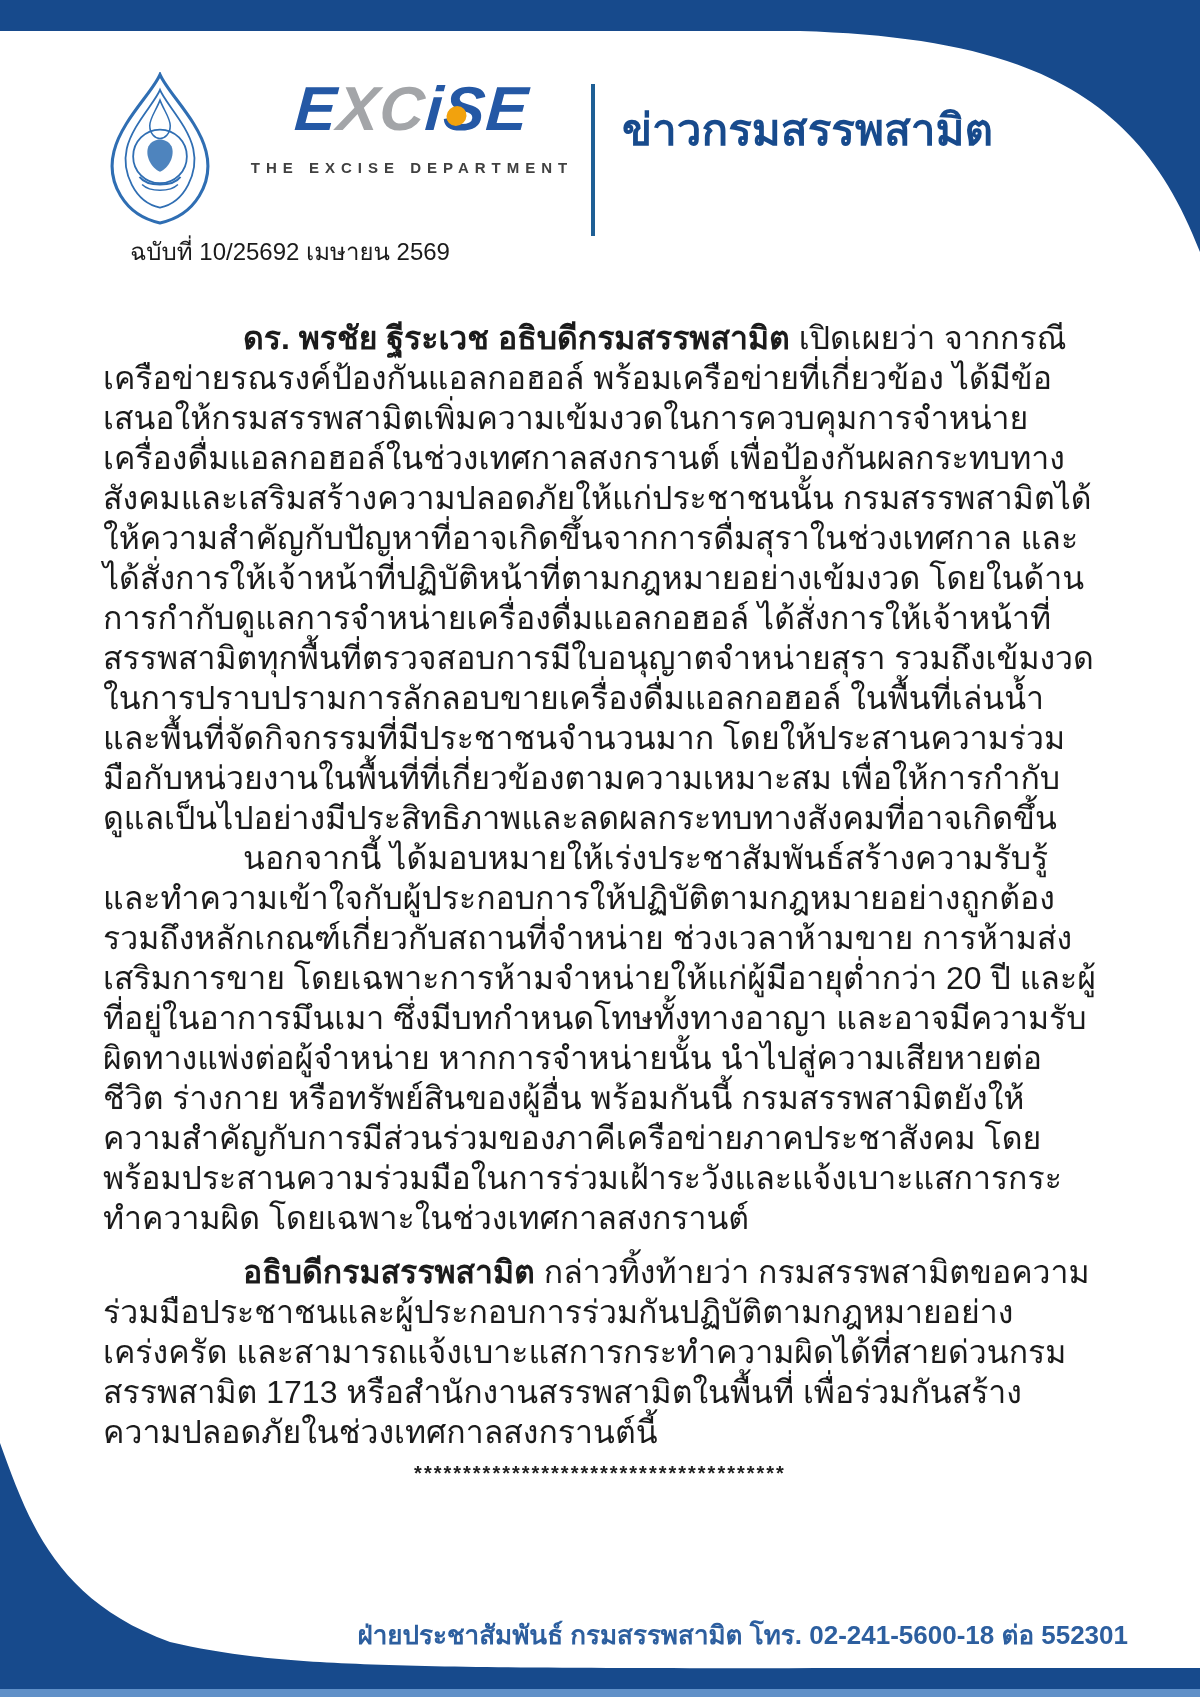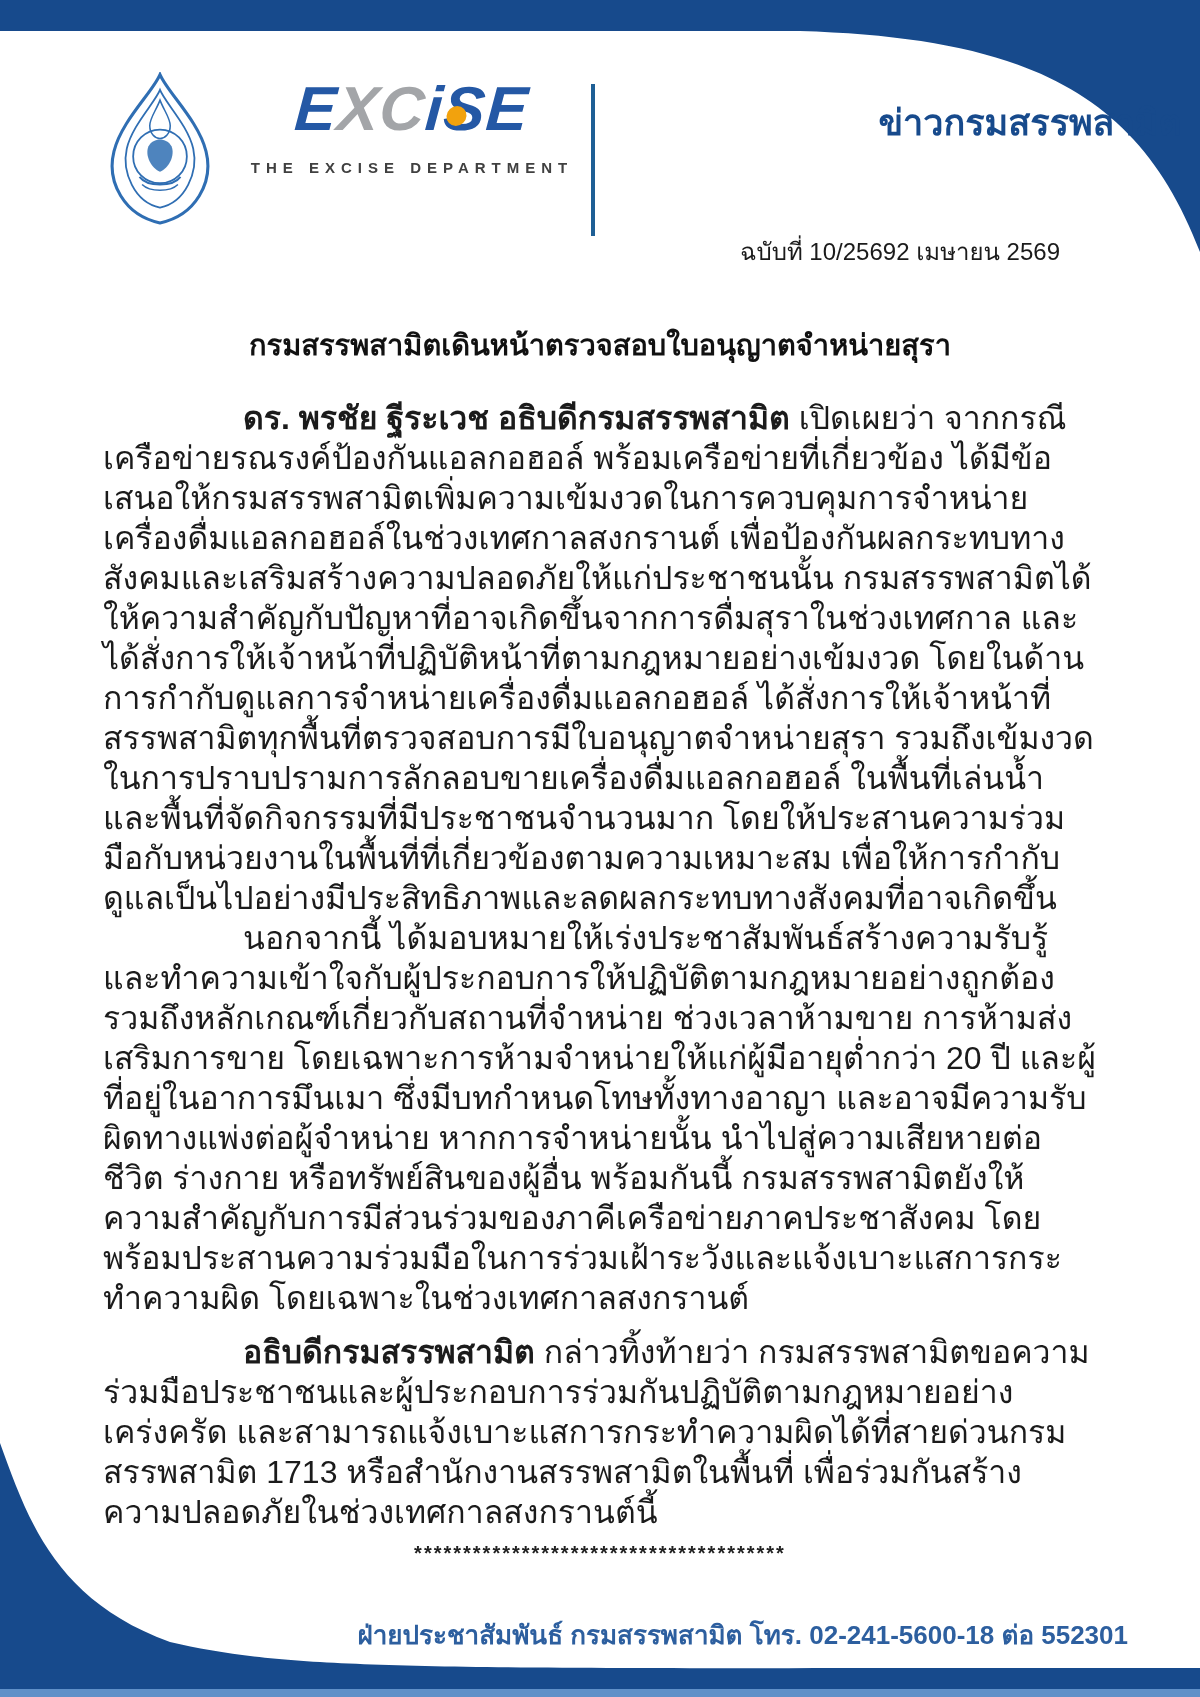--- a/index.html
+++ b/index.html
@@ -29,27 +29,27 @@
   .excise-word .lg{color:#a3a5a8;}
   .excise-word .dot{
     position:absolute;left:152px;top:28px;width:20px;height:20px;
     border-radius:50%;background:#f2a20d;display:inline-block;
   }
   .logo-thai{margin-top:4px;font-size:27px;font-weight:bold;color:#2458a5;}
   .logo-eng{margin-top:19px;font-size:15px;letter-spacing:6px;color:#404040;font-weight:bold;}
   .divider{position:absolute;left:591px;top:84px;width:4px;height:152px;background:#1e5f95;}
   .news-title{
     position:absolute;left:622px;top:94px;width:560px;
-    text-align:right;font-size:36px;font-weight:bold;color:#174a8c;
+    text-align:left;font-size:44px;font-weight:bold;color:#174a8c;
   }
 
   
   .meta-row{
     position:absolute;top:232px;left:0;width:1200px;
-    display:flex;justify-content:flex-end;
+    display:flex;justify-content:flex-start;
     padding:0 140px 0 130px;box-sizing:border-box;
     font-size:24px;color:#1b1b1b;
   }
 
   
   .main{position:absolute;top:288px;left:0;width:1200px;padding:0 103px;box-sizing:border-box;}
   .doc-title{
     text-align:center;font-size:29px;font-weight:bold;color:#111;
     line-height:54px;margin:30px 0 0 0;
   }
@@ -109,21 +109,20 @@
   </div>
 
   <div class="meta-row">
     <span>ฉบับที่ 10/2569</span>
     <span>2 เมษายน 2569</span>
   </div>
 
   <div class="main">
 
     <div class="doc-title">
-      <div>กรมสรรพสามิตเดินหน้าตรวจสอบใบอนุญาตจำหน่ายสุรา</div>
     </div>
 
     <div class="body-text">
       <p class="first"><span class="lead-bold">ดร. พรชัย ฐีระเวช อธิบดีกรมสรรพสามิต</span><span> เปิดเผยว่า จากกรณีเครือข่ายรณรงค์ป้องกันแอลกอฮอล์ พร้อมเครือข่ายที่เกี่ยวข้อง ได้มีข้อเสนอให้กรมสรรพสามิตเพิ่มความเข้มงวดในการควบคุมการจำหน่ายเครื่องดื่มแอลกอฮอล์ในช่วงเทศกาลสงกรานต์ เพื่อป้องกันผลกระทบทางสังคมและเสริมสร้างความปลอดภัยให้แก่ประชาชนนั้น กรมสรรพสามิตได้ให้ความสำคัญกับปัญหาที่อาจเกิดขึ้นจากการดื่มสุราในช่วงเทศกาล และได้สั่งการให้เจ้าหน้าที่ปฏิบัติหน้าที่ตามกฎหมายอย่างเข้มงวด โดยในด้านการกำกับดูแลการจำหน่ายเครื่องดื่มแอลกอฮอล์ ได้สั่งการให้เจ้าหน้าที่สรรพสามิตทุกพื้นที่ตรวจสอบการมีใบอนุญาตจำหน่ายสุรา รวมถึงเข้มงวดในการปราบปรามการลักลอบขายเครื่องดื่มแอลกอฮอล์ ในพื้นที่เล่นน้ำและพื้นที่จัดกิจกรรมที่มีประชาชนจำนวนมาก โดยให้ประสานความร่วมมือกับหน่วยงานในพื้นที่ที่เกี่ยวข้องตามความเหมาะสม เพื่อให้การกำกับดูแลเป็นไปอย่างมีประสิทธิภาพและลดผลกระทบทางสังคมที่อาจเกิดขึ้น</span></p>
       <p><span>นอกจากนี้ ได้มอบหมายให้เร่งประชาสัมพันธ์สร้างความรับรู้และทำความเข้าใจกับผู้ประกอบการให้ปฏิบัติตามกฎหมายอย่างถูกต้อง รวมถึงหลักเกณฑ์เกี่ยวกับสถานที่จำหน่าย ช่วงเวลาห้ามขาย การห้ามส่งเสริมการขาย โดยเฉพาะการห้ามจำหน่ายให้แก่ผู้มีอายุต่ำกว่า 20 ปี และผู้ที่อยู่ในอาการมึนเมา ซึ่งมีบทกำหนดโทษทั้งทางอาญา และอาจมีความรับผิดทางแพ่งต่อผู้จำหน่าย หากการจำหน่ายนั้น นำไปสู่ความเสียหายต่อชีวิต ร่างกาย หรือทรัพย์สินของผู้อื่น พร้อมกันนี้ กรมสรรพสามิตยังให้ความสำคัญกับการมีส่วนร่วมของภาคีเครือข่ายภาคประชาสังคม โดยพร้อมประสานความร่วมมือในการร่วมเฝ้าระวังและแจ้งเบาะแสการกระทำความผิด โดยเฉพาะในช่วงเทศกาลสงกรานต์</span></p>
       <p class="gap"><span class="lead-bold">อธิบดีกรมสรรพสามิต</span><span> กล่าวทิ้งท้ายว่า กรมสรรพสามิตขอความร่วมมือประชาชนและผู้ประกอบการร่วมกันปฏิบัติตามกฎหมายอย่างเคร่งครัด และสามารถแจ้งเบาะแสการกระทำความผิดได้ที่สายด่วนกรมสรรพสามิต 1713 หรือสำนักงานสรรพสามิตในพื้นที่ เพื่อร่วมกันสร้างความปลอดภัยในช่วงเทศกาลสงกรานต์นี้</span></p>
     </div>
 
     <div class="separator">**************************************</div>
   </div>

